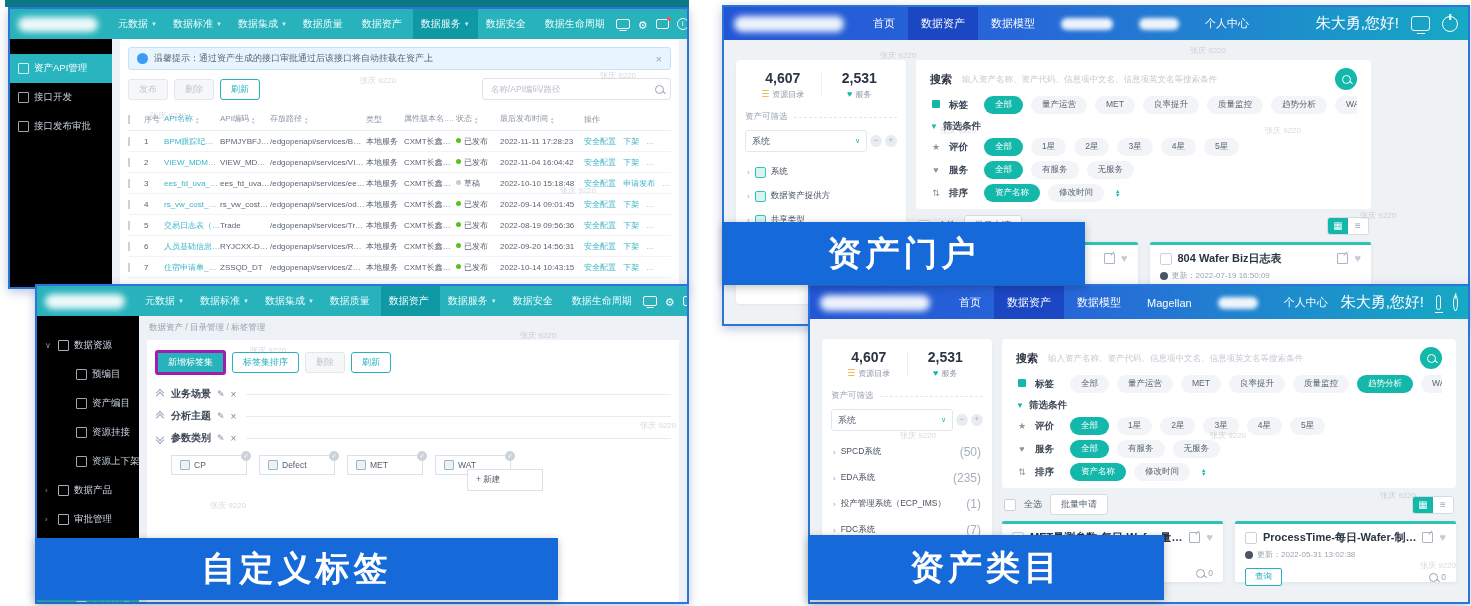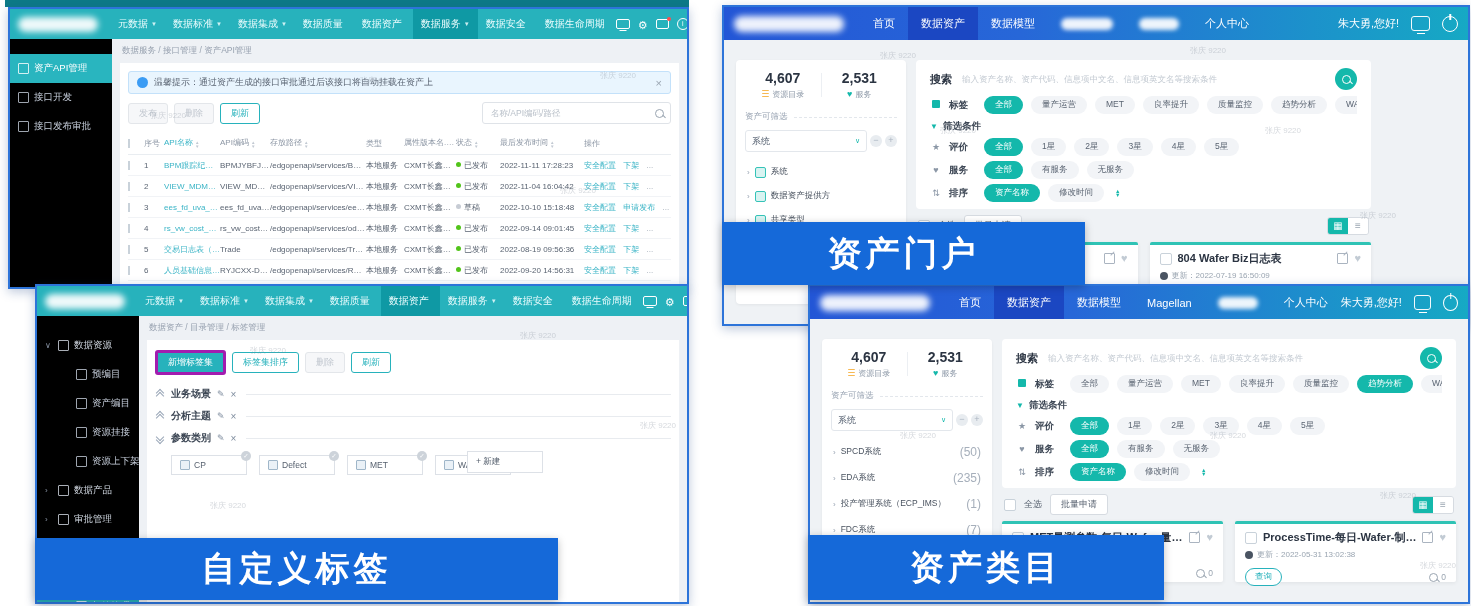--- a/index.html
+++ b/index.html
@@ -112,21 +112,21 @@
 
   
   .pnav{height:33px;flex:none;background:linear-gradient(90deg,#2356d6 0%,#2767d8 40%,#16a9c4 100%);
     display:flex;align-items:center;color:#fff;padding:0 10px}
   .pnav .logo{width:110px;height:16px;margin-right:16px;flex:none}
   .pmenu{display:flex;height:100%}
   .pnav-item{display:flex;align-items:center;padding:0 13px;font-size:11px;height:100%;cursor:pointer;white-space:nowrap}
   .pnav-item.active{background:#1b47c2}
   .pnav-item.blurred::after{content:'';width:52px;height:12px;background:rgba(255,255,255,.92);border-radius:6px;filter:blur(2px)}
   .pnav-item.b2::after{width:40px}
-  .greeting{margin-left:auto;font-size:11px;white-space:nowrap}
+  .greeting{margin-left:auto;font-size:15px;white-space:nowrap}
   .pic-box{width:17px;height:13px;border:1.5px solid rgba(255,255,255,.95);border-radius:3px;position:relative;margin-left:12px;cursor:pointer}
   .pic-box::after{content:'';position:absolute;left:50%;bottom:-4px;width:8px;height:1.5px;background:#fff;transform:translateX(-50%)}
   .pic-pow{width:14px;height:14px;border:1.5px solid #fff;border-radius:50%;position:relative;margin-left:12px;cursor:pointer}
   .pic-pow::after{content:'';position:absolute;left:50%;top:-3px;width:1.5px;height:6px;background:#fff;transform:translateX(-50%)}
 
   .pbody{flex:1;display:flex;background:#eff2f5;padding:20px 12px;gap:10px;overflow:hidden;min-height:0}
   .pleft{width:152px;flex:none;background:#fff;border-radius:4px;padding:10px 9px;box-shadow:0 1px 3px rgba(0,0,0,.06);overflow:hidden}
   .stats{display:flex;align-items:center}
   .stat{flex:1;text-align:center}
   .stat .num{font-size:14px;font-weight:bold;color:#2b3442}
@@ -180,21 +180,21 @@
     padding:6px 10px;display:flex;flex-direction:column;min-width:0}
   .acard-head{display:flex;align-items:center;gap:6px}
   .acard-title{font-size:11px;font-weight:bold;color:#2b3442;white-space:nowrap;overflow:hidden;text-overflow:ellipsis;flex:1;cursor:pointer}
   .ext{width:9px;height:9px;border:1.2px solid #aab4c0;border-radius:1px;position:relative;flex:none;cursor:pointer}
   .ext::after{content:'';position:absolute;right:-1px;top:-1px;width:5px;height:1.2px;background:#aab4c0;transform:rotate(-45deg)}
   .hrt{color:#c2cbd4;font-size:11px;flex:none;line-height:1;cursor:pointer}
   .upd{display:flex;align-items:center;gap:4px;margin:4px 0 3px;font-size:8px;color:#9aa5b1}
   .clock{width:8px;height:8px;border-radius:50%;background:#4a5462;flex:none}
   .aline{font-size:8.5px;color:#5a6472;line-height:1.6;white-space:nowrap;overflow:hidden;text-overflow:ellipsis}
   .afoot{margin-top:auto;display:flex;align-items:center;padding-top:5px}
-  .qbtn{border:1px solid #27b2bc;color:#27b2bc;background:#fff;font-size:8.5px;padding:2px 9px;border-radius:9px;cursor:pointer}
+  .qbtn{border:1px solid #27b2bc;color:#27b2bc;background:#fff;font-size:8.5px;padding:2px 9px;border-radius:2px;cursor:pointer}
   .qcount{margin-left:auto;display:flex;align-items:center;gap:3px;color:#9aa5b1;font-size:8.5px}
 </style>
 </head>
 <body>
 
 <div class="canvas">
   <div class="top-strip"></div>
 
   <div class="win winA">
     <div class="tnav">
@@ -261,21 +261,20 @@
             <span class="s-ic"></span>
             <span>接口开发</span>
           </div>
 
           <div class="aside-item">
             <span class="s-ic"></span>
             <span>接口发布审批</span>
           </div>
         </div>
       <div class="amain">
-        <div class="crumb">数据服务 / 接口管理 / 资产API管理</div>
         <div class="panel">
           <div class="alert">
             <span class="info-ic"></span>
             <span>温馨提示：通过资产生成的接口审批通过后该接口将自动挂载在资产上</span>
             <span class="alert-x">×</span>
           </div>
           <div class="tbar">
             <button class="btn disabled">发布</button>
             <button class="btn disabled">删除</button>
             <button class="btn teal-o">刷新</button>
@@ -793,21 +792,21 @@
                 <span>MET</span>
                 <span class="badge"></span>
               </div>
 
               <div class="chip">
                 <span class="chip-ic"></span>
                 <span>WAT</span>
                 <span class="badge"></span>
               </div>
             </div>
-          <div class="chips" style="margin-left:16px;margin-top:0;position:relative;top:-24px;left:296px;width:70px">
+          <div class="chips" style="margin-left:16px;margin-top:18px;position:relative;top:-24px;left:296px;width:70px">
             <div class="chip new">+ 新建</div>
           </div>
         </div>
       </div>
     </div>
   </div>
 
   <div class="win winD">
     <div class="pnav">
       <div class="logo blur-patch"></div>

